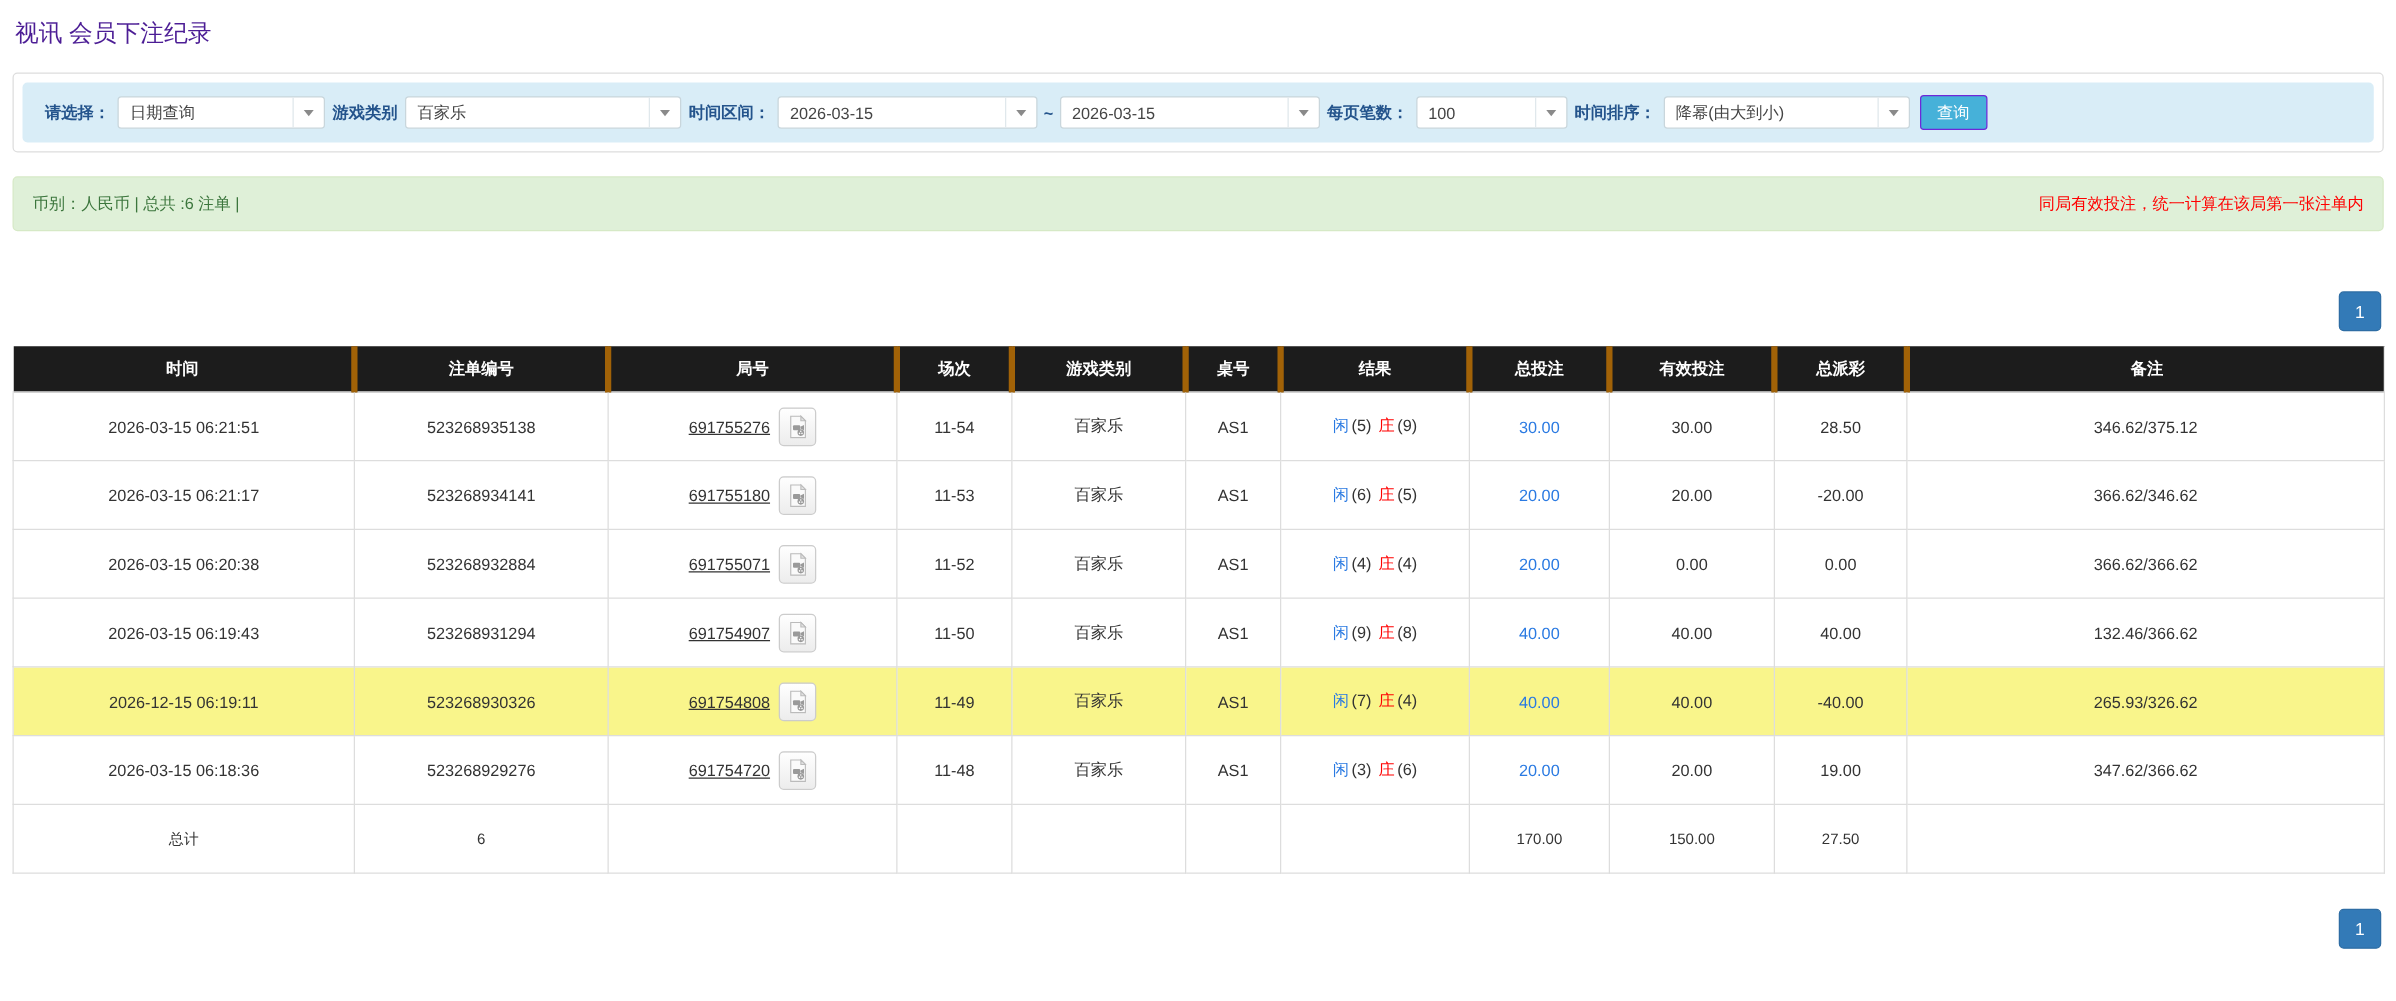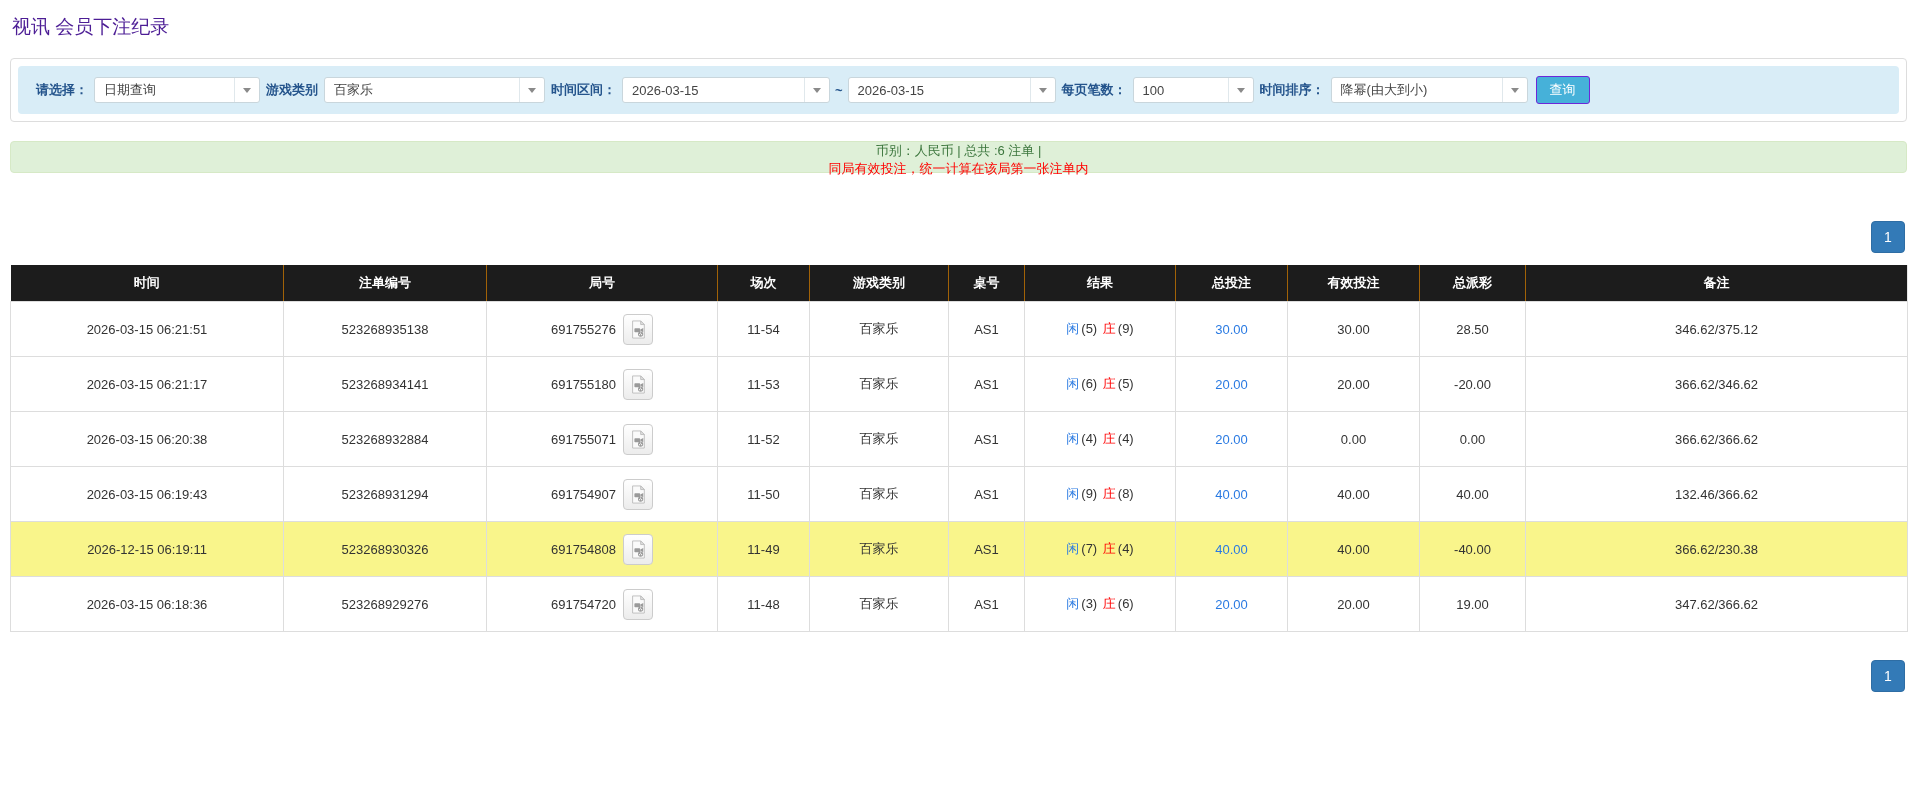--- a/index.html
+++ b/index.html
@@ -18,40 +18,40 @@
   .combo .arrow { width:24px; border-left:1px solid #e0e8ec; display:flex; align-items:center; justify-content:center; }
   .tri { width:0; height:0; border-left:4px solid transparent; border-right:4px solid transparent; border-top:5px solid #8a8a8a; }
   .w-select { width:166px;justify-content:space-between; }
   .w-game { width:221px; }
   .w-date { width:208px; }
   .w-size { width:121px; }
   .w-sort { width:197px; }
   .search-btn { background:#46b1d9; border:1px solid #6d28d9; color:#fff; font-size:13px; height:28px; padding:0 13px; border-radius:3px; margin-left:8px; cursor:pointer; }
 
   
-  .info-bar { background:#dff0d8; border:1px solid #d6e9c6; border-radius:4px; height:32px; box-sizing:border-box; display:flex; align-items:center; justify-content:space-between; padding:0 15px; font-size:13px;flex-direction:column; }
+  .info-bar { background:#dff0d8; border:1px solid #d6e9c6; border-radius:4px; height:44px; box-sizing:border-box; display:flex; align-items:center; justify-content:space-between; padding:0 15px; font-size:13px; }
   .info-left { color:#3c763d; }
   .info-right { color:#ff0000; }
 
   
   .pagination-row { display:flex; justify-content:flex-end; margin:48px 2px 12px 0; }
   .pagination-row.bottom { margin:28px 2px 0 0; }
   .page-btn { width:32px; height:30px; background:#337ab7; border:1px solid #2e6da4; border-radius:4px; color:#fff; font-size:14px; display:flex; align-items:center; justify-content:center; cursor:pointer; }
 
   
   table.bets { width:100%; border-collapse:collapse; table-layout:fixed; font-size:13px; }
-  table.bets thead th { background:#1c1c1c; color:#fff; font-weight:bold; font-size:13px; height:34px; border-right:1px solid #a16207; border-bottom:1px solid #ddd; }
+  table.bets thead th { background:#1c1c1c; color:#fff; font-weight:bold; font-size:13px; height:34px; border-right:5px solid #a16207; border-bottom:1px solid #ddd; }
   table.bets thead th:last-child { border-right:1px solid #e7e7e7; }
   table.bets tbody td { border:1px solid #ddd; height:52px; text-align:center; vertical-align:middle; color:#333; background:#fff; }
   tr.hl td { background:#f9f58b !important; }
   a.bet-link { color:#2a7ae2; text-decoration:none; cursor:pointer; }
   .blue { color:#2a7ae2; }
   .red { color:#ff0000; }
   td.neg { color:#ff0000; }
-  .round-cell { display:inline-flex; align-items:center; justify-content:center; }
+  .round-cell { display:inline-flex; align-items:center; justify-content:center;text-decoration:underline; }
   .video-btn { display:inline-flex; align-items:center; justify-content:center; width:30px; height:31px; margin-left:7px; background:linear-gradient(#ffffff,#ececec); border:1px solid #ccc; border-radius:4px; cursor:pointer; padding:0; }
   .result-part { margin:0 1px; }
 
   tr.summary td { background:#9d9d9d; color:#fff; height:30px; font-size:12px; border:3px solid #fff; border-top:5px solid #fff; }
 </style>
 </head>
 <body>
 
 <div class="page">
 
@@ -291,21 +291,21 @@
               </button>
             </span>
         </td>
         <td>11-49</td>
         <td>百家乐</td>
         <td>AS1</td>
         <td><span class="blue result-part">闲</span><span class="result-part">(7)</span> <span class="red result-part">庄</span><span class="result-part">(4)</span></td>
         <td><a class="bet-link">40.00</a></td>
         <td>40.00</td>
         <td class="neg">-40.00</td>
-        <td>366.62/230.38</td>
+        <td>265.93/326.62</td>
       </tr>
 
       <tr>
         <td>2026-03-15 06:18:36</td>
         <td>523268929276</td>
         <td>
           <span class="round-cell">
               <span>691754720</span>
               <button class="video-btn">
                 <svg width="18" height="19" viewBox="0 0 20 21">
@@ -325,20 +325,33 @@
         <td>百家乐</td>
         <td>AS1</td>
         <td><span class="blue result-part">闲</span><span class="result-part">(3)</span> <span class="red result-part">庄</span><span class="result-part">(6)</span></td>
         <td><a class="bet-link">20.00</a></td>
         <td>20.00</td>
         <td>19.00</td>
         <td>347.62/366.62</td>
       </tr>
 
 
+      <tr class="summary">
+        <td>总计</td>
+        <td>6</td>
+        <td></td>
+        <td></td>
+        <td></td>
+        <td></td>
+        <td></td>
+        <td>170.00</td>
+        <td>150.00</td>
+        <td>27.50</td>
+        <td></td>
+      </tr>
 
     </tbody>
   </table>
 
   <div class="pagination-row bottom">
     <div class="page-btn">1</div>
   </div>
 
 </div>
 

